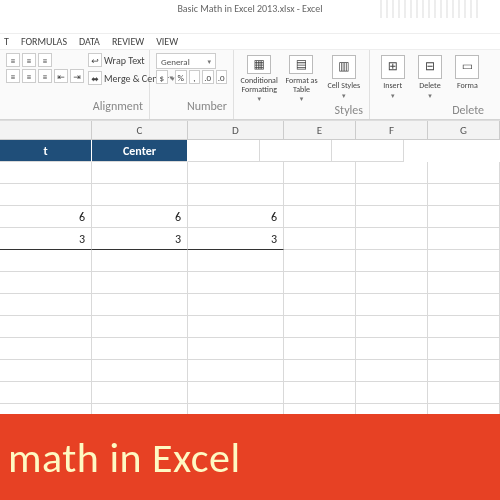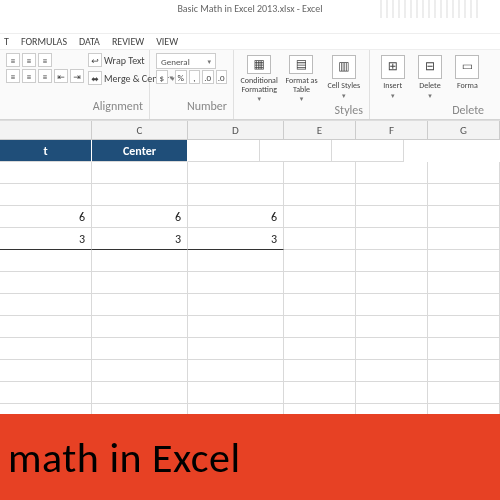--- a/index.html
+++ b/index.html
@@ -80,21 +80,21 @@
   }
   .num { justify-content: flex-end; }
   .underline-bot { border-bottom: 1px solid #333 !important; }
 
   .wC { width: 96px; } .wD { width: 96px; } .wE { width: 72px; }
   .wF { width: 72px; } .wG { width: 72px; } 
   .colLead { width: 92px; } 
 
   .banner {
     position: absolute; left: 0; bottom: 0; width: 500px; height: 86px;
-    background: #e74124; color: #000000; display: flex; align-items: center;
+    background: #e74124; color: #fef9c3; display: flex; align-items: center;
     padding-left: 8px; font-size: 42px; font-weight: 300;
     letter-spacing: 0.5px;
   }
 </style>
 </head>
 <body>
 
 <div class="titlebar">
   <span>Basic Math in Excel 2013.xlsx - Excel</span>
   <div class="watermark"></div>

